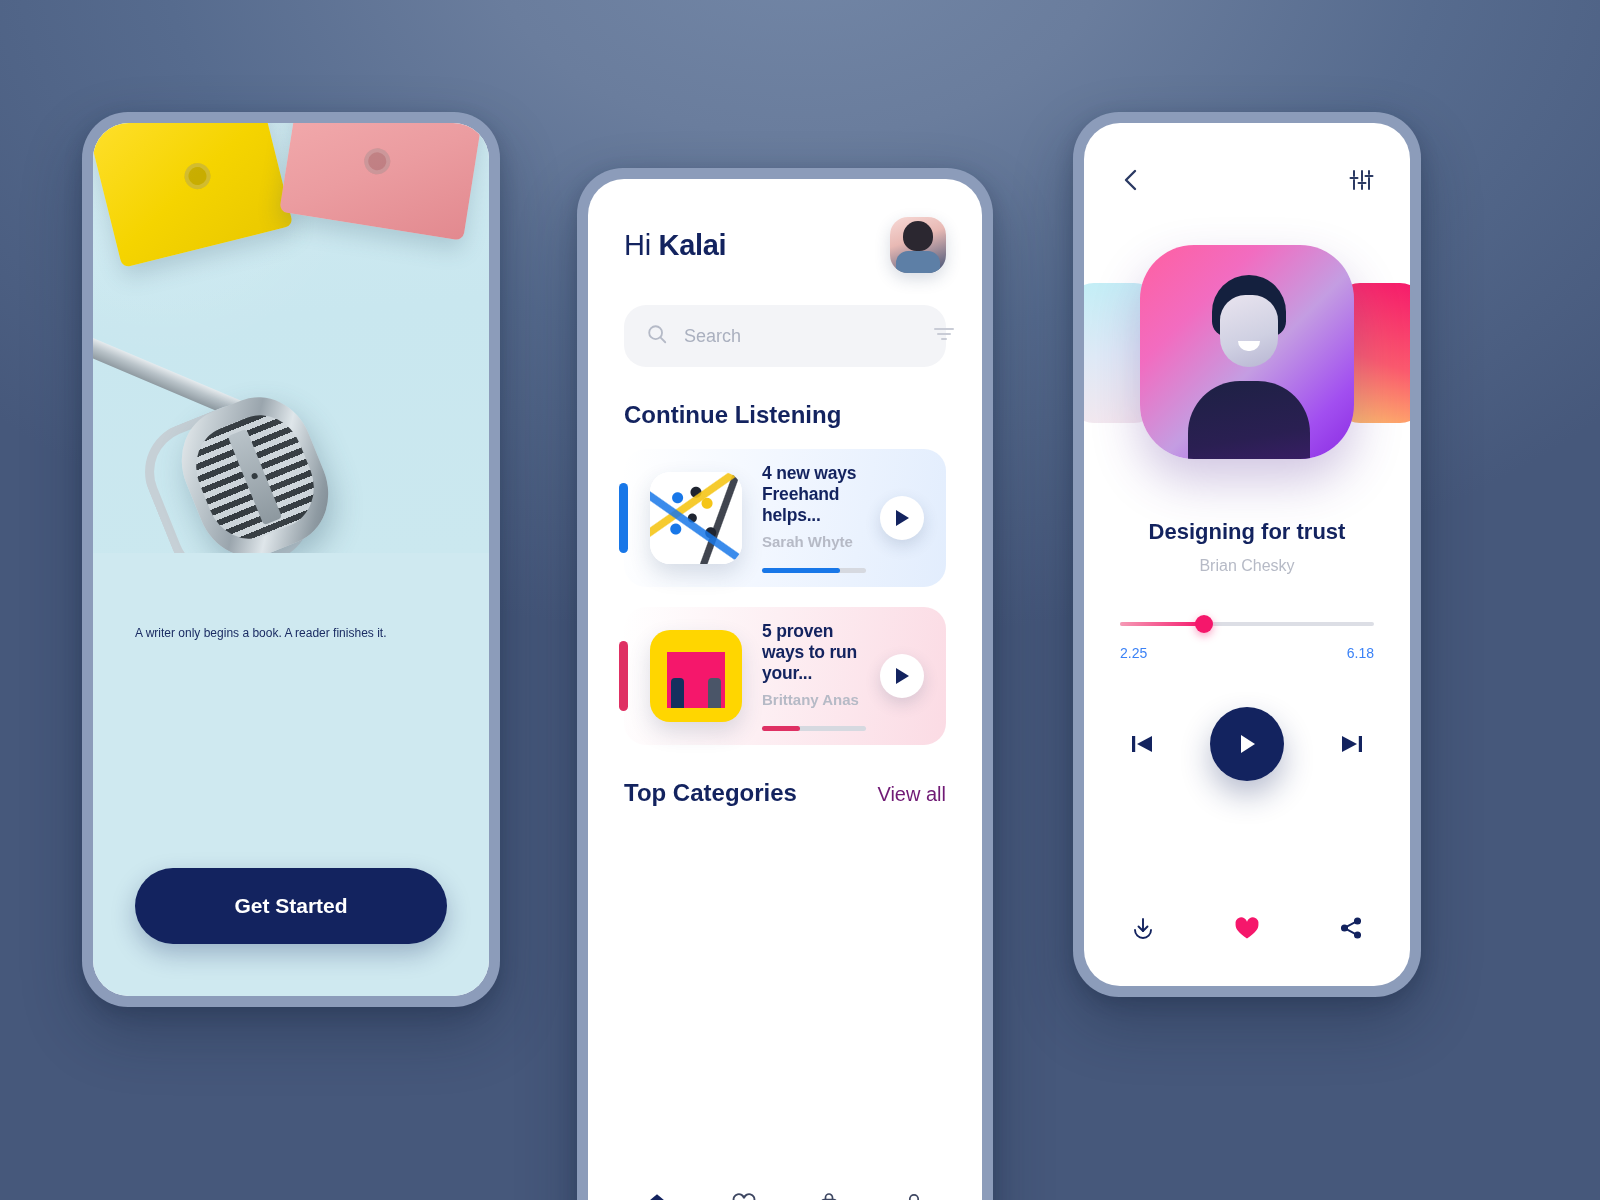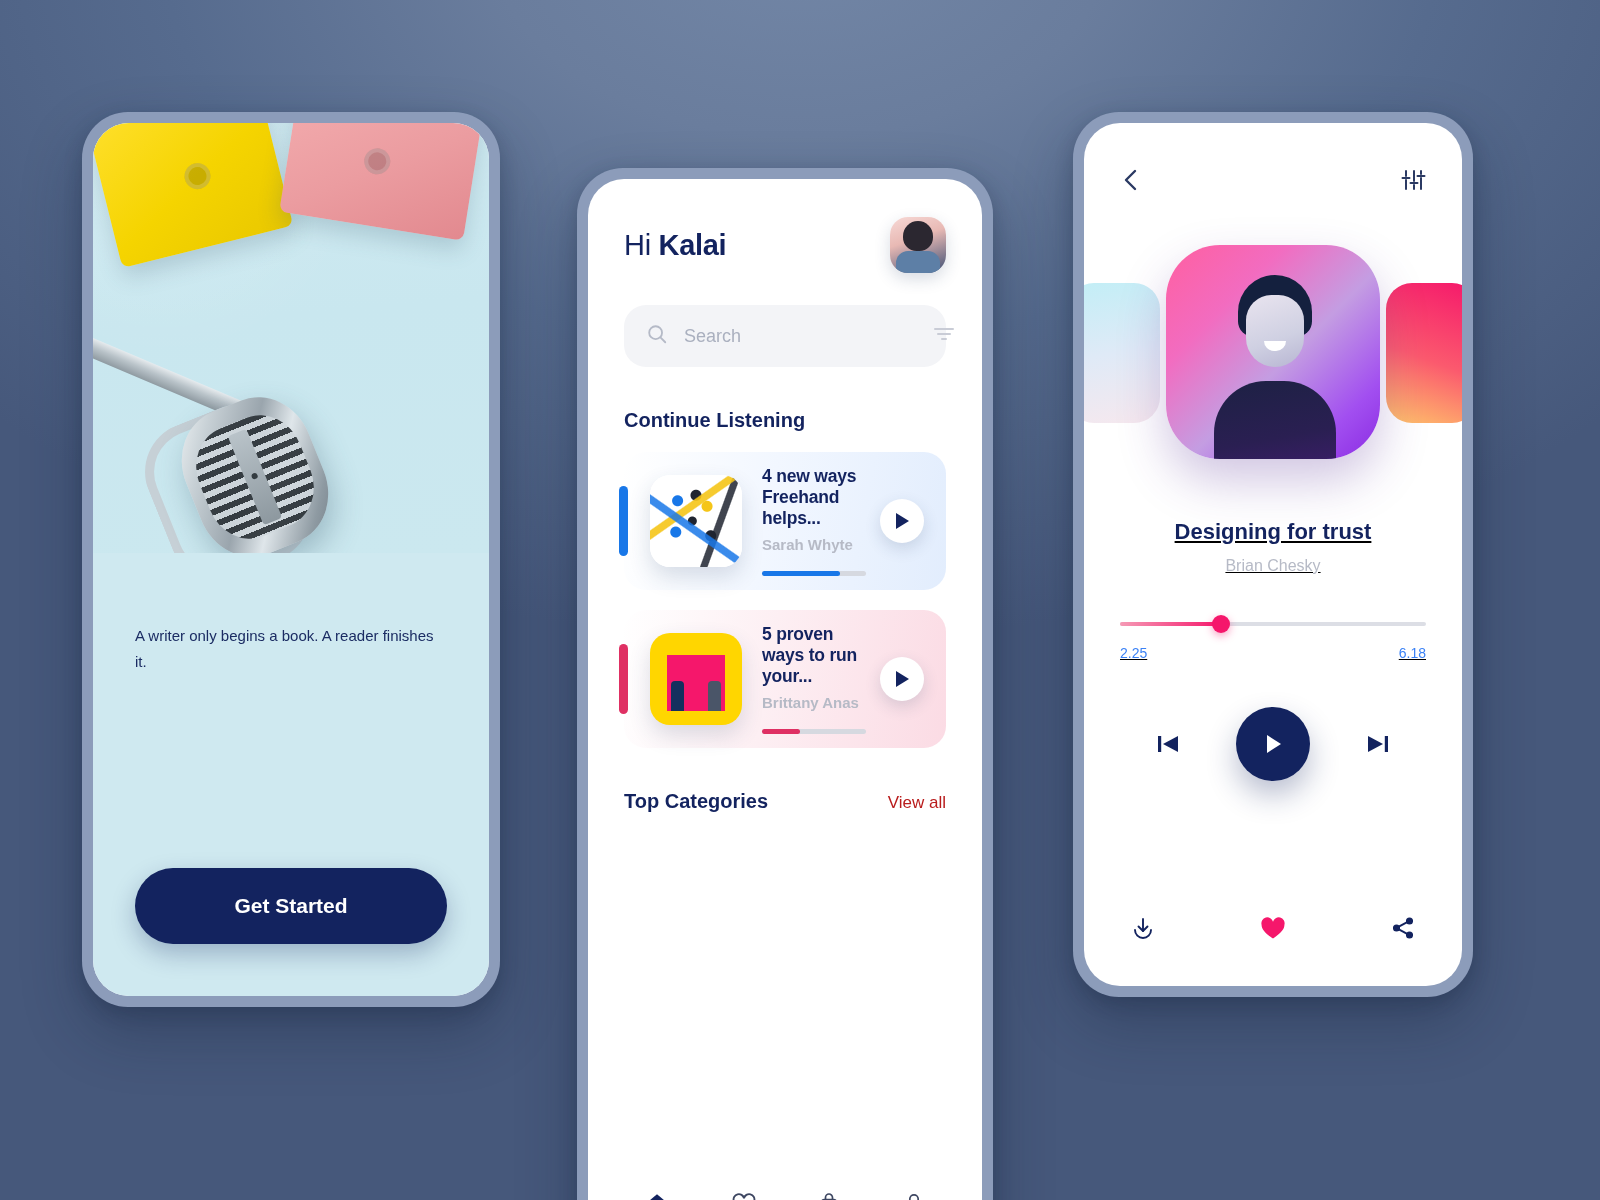--- a/index.html
+++ b/index.html
@@ -28,21 +28,21 @@
   .screen {
     width: 100%; height: 100%;
     background: #ffffff;
     border-radius: 36px;
     overflow: hidden;
     position: relative;
   }
 
   #phone1 { left: 82px;  top: 112px; width: 418px; height: 895px; }
   #phone2 { left: 577px; top: 168px; width: 416px; height: 1100px; }
-  #phone3 { left: 1073px; top: 112px; width: 400px; height: 885px; text-decoration: underline; }
+  #phone3 { left: 1073px; top: 112px; width: 348px; height: 885px; }
 
   
   .hero-photo {
     position: relative;
     height: 430px;
     background:
       radial-gradient(circle at 18% 8%, rgba(255,255,255,.12) 0%, rgba(255,255,255,0) 40%),
       linear-gradient(175deg, #cfeaf1 0%, #c9e7ef 45%, #cbe8ef 100%);
     overflow: hidden;
   }
@@ -130,21 +130,21 @@
   }
   .hero-title {
     font-size: 37px;
     line-height: 1.12;
     font-weight: 700;
     color: #13235f;
     letter-spacing: -.6px;
   }
   .hero-sub {
     margin-top: 24px;
-    font-size: 15px;
+    font-size: 12px;
     line-height: 1.72;
     color: #1b2c63;
   }
   .cta {
     position: absolute;
     left: 42px; right: 42px; bottom: 52px;
     height: 76px;
     background: #13235f;
     border: none;
     border-radius: 38px;
@@ -187,22 +187,22 @@
   }
   .search-input {
     flex: 1; border: none; background: transparent; outline: none;
     font-size: 18px; color: #45506b; font-family: inherit;
   }
   .search-input::placeholder { color: #aab0bf; }
   .sec-head {
     margin-top: 34px;
     display: flex; align-items: baseline; justify-content: space-between;
   }
-  .sec-title { font-size: 20px; font-weight: 700; color: #13235f; margin-top: 8px; }
-  .sec-link { font-size: 17px; color: #b91c1c; cursor: pointer; }
+  .sec-title { font-size: 24px; font-weight: 700; color: #13235f; }
+  .sec-link { font-size: 20px; color: #701a75; cursor: pointer; }
 
   .pod-card {
     position: relative;
     margin-top: 20px;
     height: 138px;
     border-radius: 22px;
     display: flex; align-items: center;
     padding-left: 26px;
     overflow: visible;
   }

